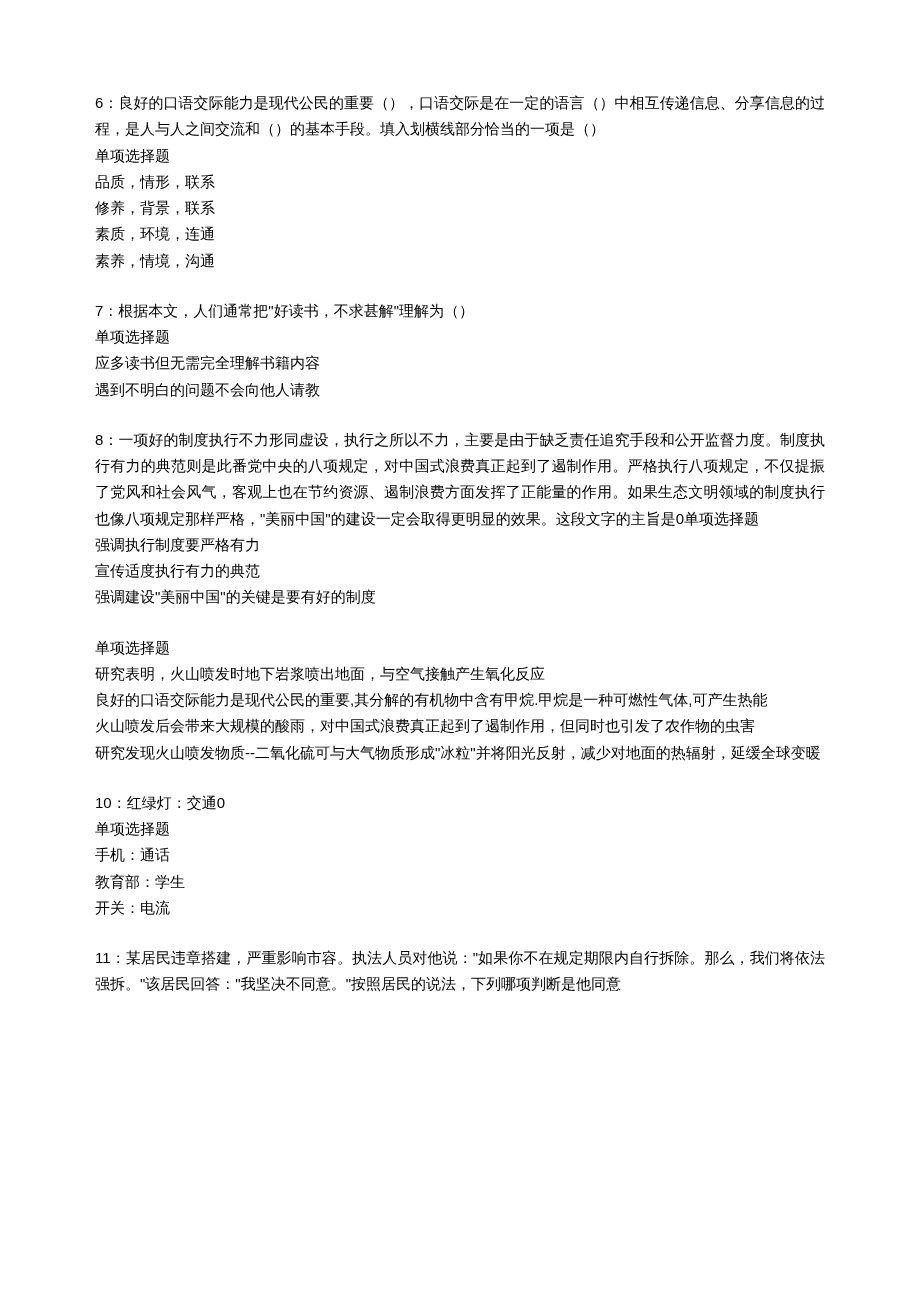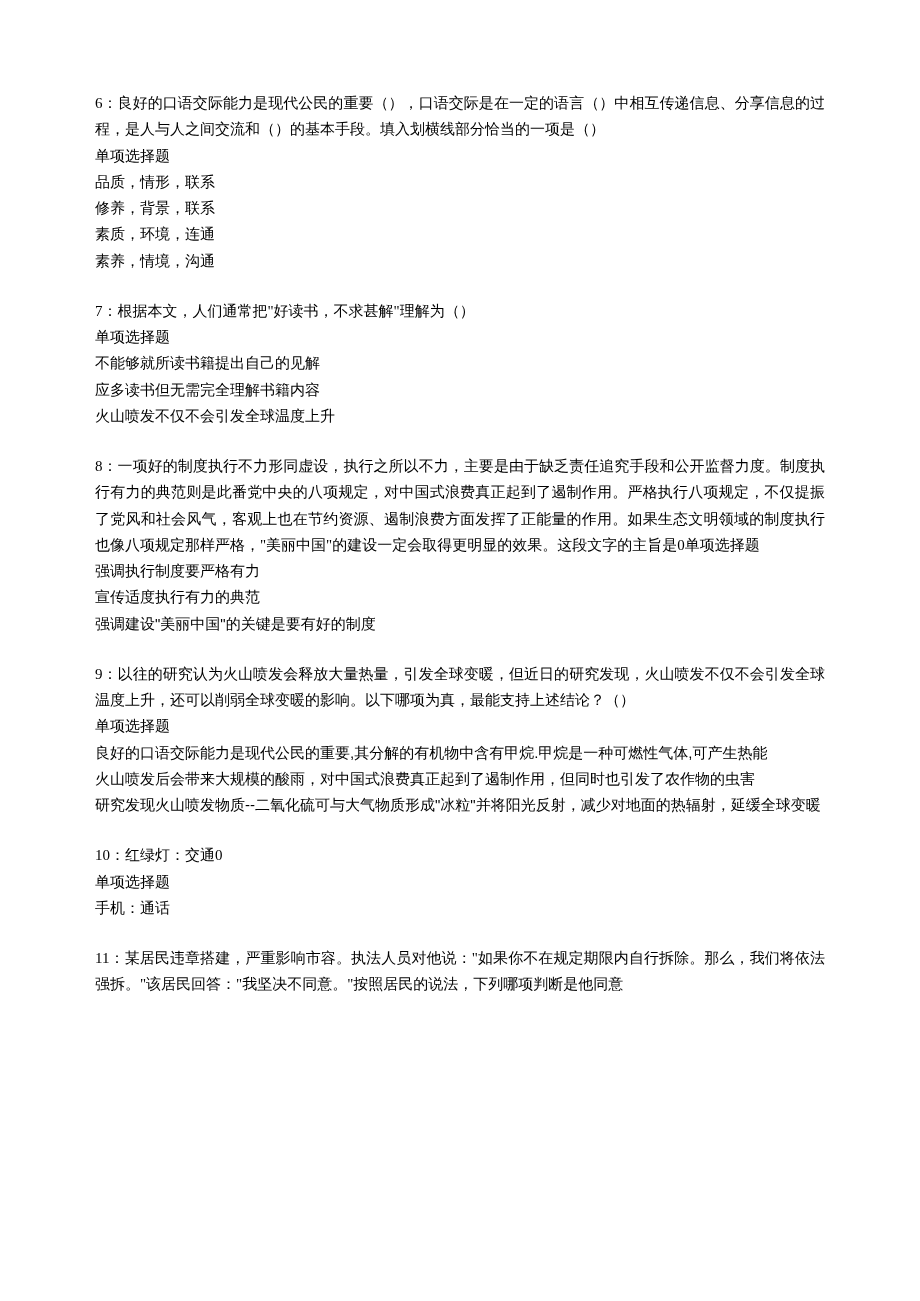--- a/index.html
+++ b/index.html
@@ -15,21 +15,20 @@
     width: 920px;
     min-height: 1301px;
     padding: 90px 95px 50px 95px;
     box-sizing: border-box;
   }
   .question {
     margin-bottom: 24px;
   }
   .q-stem {
     text-align: justify;
-    font-family: Liberation Serif, serif;
   }
   .q-type {
   }
   .q-option {
   }
 </style>
 </head>
 <body>
 
 <div class="page">
@@ -39,43 +38,44 @@
     <div class="q-type">单项选择题</div>
     <div class="q-option">品质，情形，联系</div>
     <div class="q-option">修养，背景，联系</div>
     <div class="q-option">素质，环境，连通</div>
     <div class="q-option">素养，情境，沟通</div>
   </div>
 
   <div class="question">
     <div class="q-stem"><span>7</span>：<span>根据本文，人们通常把"好读书，不求甚解"理解为（）</span></div>
     <div class="q-type">单项选择题</div>
-    <div class="q-option">不能够就所读书籍提出自己的见解</div>
     <div class="q-option">应多读书但无需完全理解书籍内容</div>
-    <div class="q-option">火山喷发不仅不会引发全球温度上升</div>
+    <div class="q-option">遇到不明白的问题不会向他人请教</div>
   </div>
 
   <div class="question">
     <div class="q-stem"><span>8</span>：<span>一项好的制度执行不力形同虚设，执行之所以不力，主要是由于缺乏责任追究手段和公开监督力度。制度执行有力的典范则是此番党中央的八项规定，对中国式浪费真正起到了遏制作用。严格执行八项规定，不仅提振了党风和社会风气，客观上也在节约资源、遏制浪费方面发挥了正能量的作用。如果生态文明领域的制度执行也像八项规定那样严格，"美丽中国"的建设一定会取得更明显的效果。这段文字的主旨是0单项选择题</span></div>
     <div class="q-option">强调执行制度要严格有力</div>
     <div class="q-option">宣传适度执行有力的典范</div>
     <div class="q-option">强调建设"美丽中国"的关键是要有好的制度</div>
   </div>
 
   <div class="question">
-    <div class="q-stem"><span>9</span>：<span>以往的研究认为火山喷发会释放大量热量，引发全球变暖，但近日的研究发现，火山喷发不仅不会引发全球温度上升，还可以削弱全球变暖的影响。以下哪项为真，最能支持上述结论？（）</span></div>
     <div class="q-type">单项选择题</div>
+    <div class="q-option">研究表明，火山喷发时地下岩浆喷出地面，与空气接触产生氧化反应</div>
     <div class="q-option">良好的口语交际能力是现代公民的重要,其分解的有机物中含有甲烷.甲烷是一种可燃性气体,可产生热能</div>
     <div class="q-option">火山喷发后会带来大规模的酸雨，对中国式浪费真正起到了遏制作用，但同时也引发了农作物的虫害</div>
     <div class="q-option">研究发现火山喷发物质--二氧化硫可与大气物质形成"冰粒"并将阳光反射，减少对地面的热辐射，延缓全球变暖</div>
   </div>
 
   <div class="question">
     <div class="q-stem"><span>10</span>：<span>红绿灯：交通0</span></div>
     <div class="q-type">单项选择题</div>
     <div class="q-option">手机：通话</div>
+    <div class="q-option">教育部：学生</div>
+    <div class="q-option">开关：电流</div>
   </div>
 
   <div class="question">
     <div class="q-stem"><span>11</span>：<span>某居民违章搭建，严重影响市容。执法人员对他说："如果你不在规定期限内自行拆除。那么，我们将依法强拆。"该居民回答："我坚决不同意。"按照居民的说法，下列哪项判断是他同意</span></div>
   </div>
 
 </div>
 
 </body></html>

